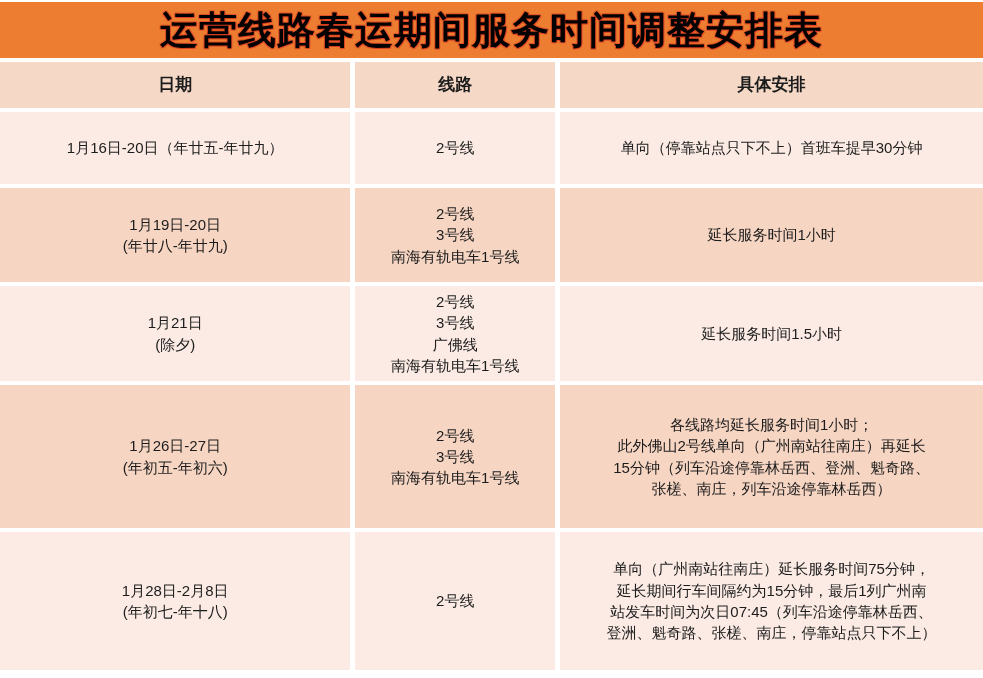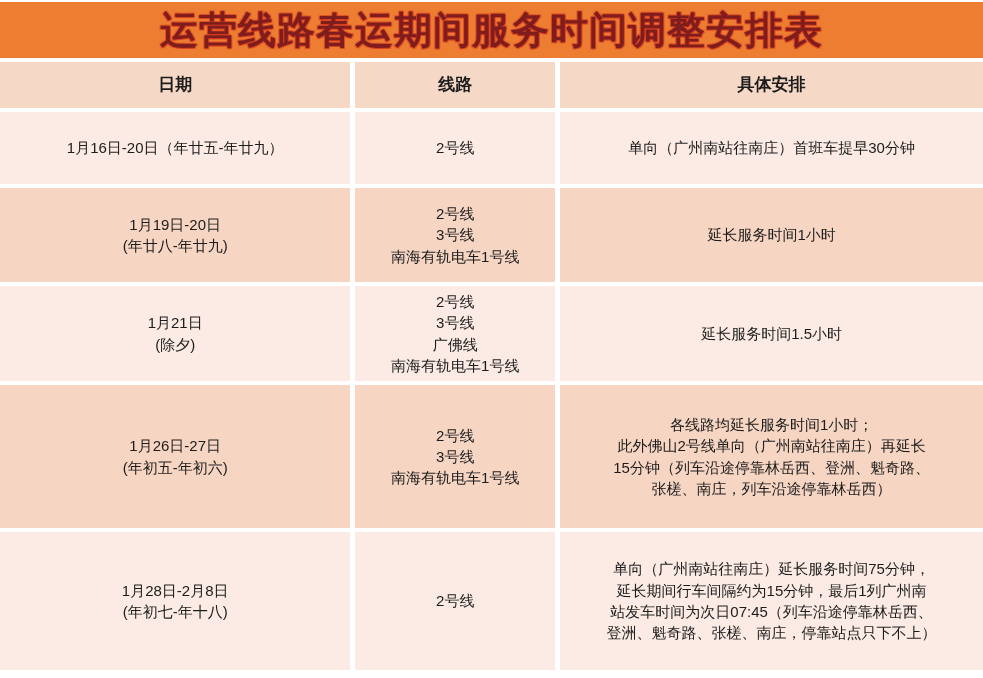--- a/index.html
+++ b/index.html
@@ -20,21 +20,21 @@
     margin-top: 2px;
     height: 56px;
     background: #ED7D31;
     display: flex;
     align-items: center;
     justify-content: center;
   }
   .banner .title {
     font-size: 38px;
     font-weight: bold;
-    color: #7f1d1d;
+    color: #000000;
     letter-spacing: 1px;
     text-shadow:
       1px 1px 0 rgba(213, 43, 30, 0.55),
      -1px 1px 0 rgba(213, 43, 30, 0.45),
       1px -1px 0 rgba(213, 43, 30, 0.35),
      -1px -1px 0 rgba(213, 43, 30, 0.30);
     white-space: nowrap;
   }
   .table-wrap {
     margin-top: 4px;
@@ -93,21 +93,21 @@
 
     <div id="table-body" style="display:flex;flex-direction:column;gap:4px;">
   <div class="row shade-light">
     <div class="cell cell-date">
             <div class="date-line">1月16日-20日（年廿五-年廿九）</div>
           </div>
     <div class="cell cell-lines">
             <div class="route-line">2号线</div>
           </div>
     <div class="cell cell-arr">
-            <div class="arr-line">单向（广州南站往南庄）首班车提早30分钟</div>
+            <div class="arr-line">单向（停靠站点只下不上）首班车提早30分钟</div>
           </div>
   </div>
 
   <div class="row shade-dark">
     <div class="cell cell-date">
             <div class="date-line">1月19日-20日</div>
             <div class="date-line">(年廿八-年廿九)</div>
           </div>
     <div class="cell cell-lines">
             <div class="route-line">2号线</div>

